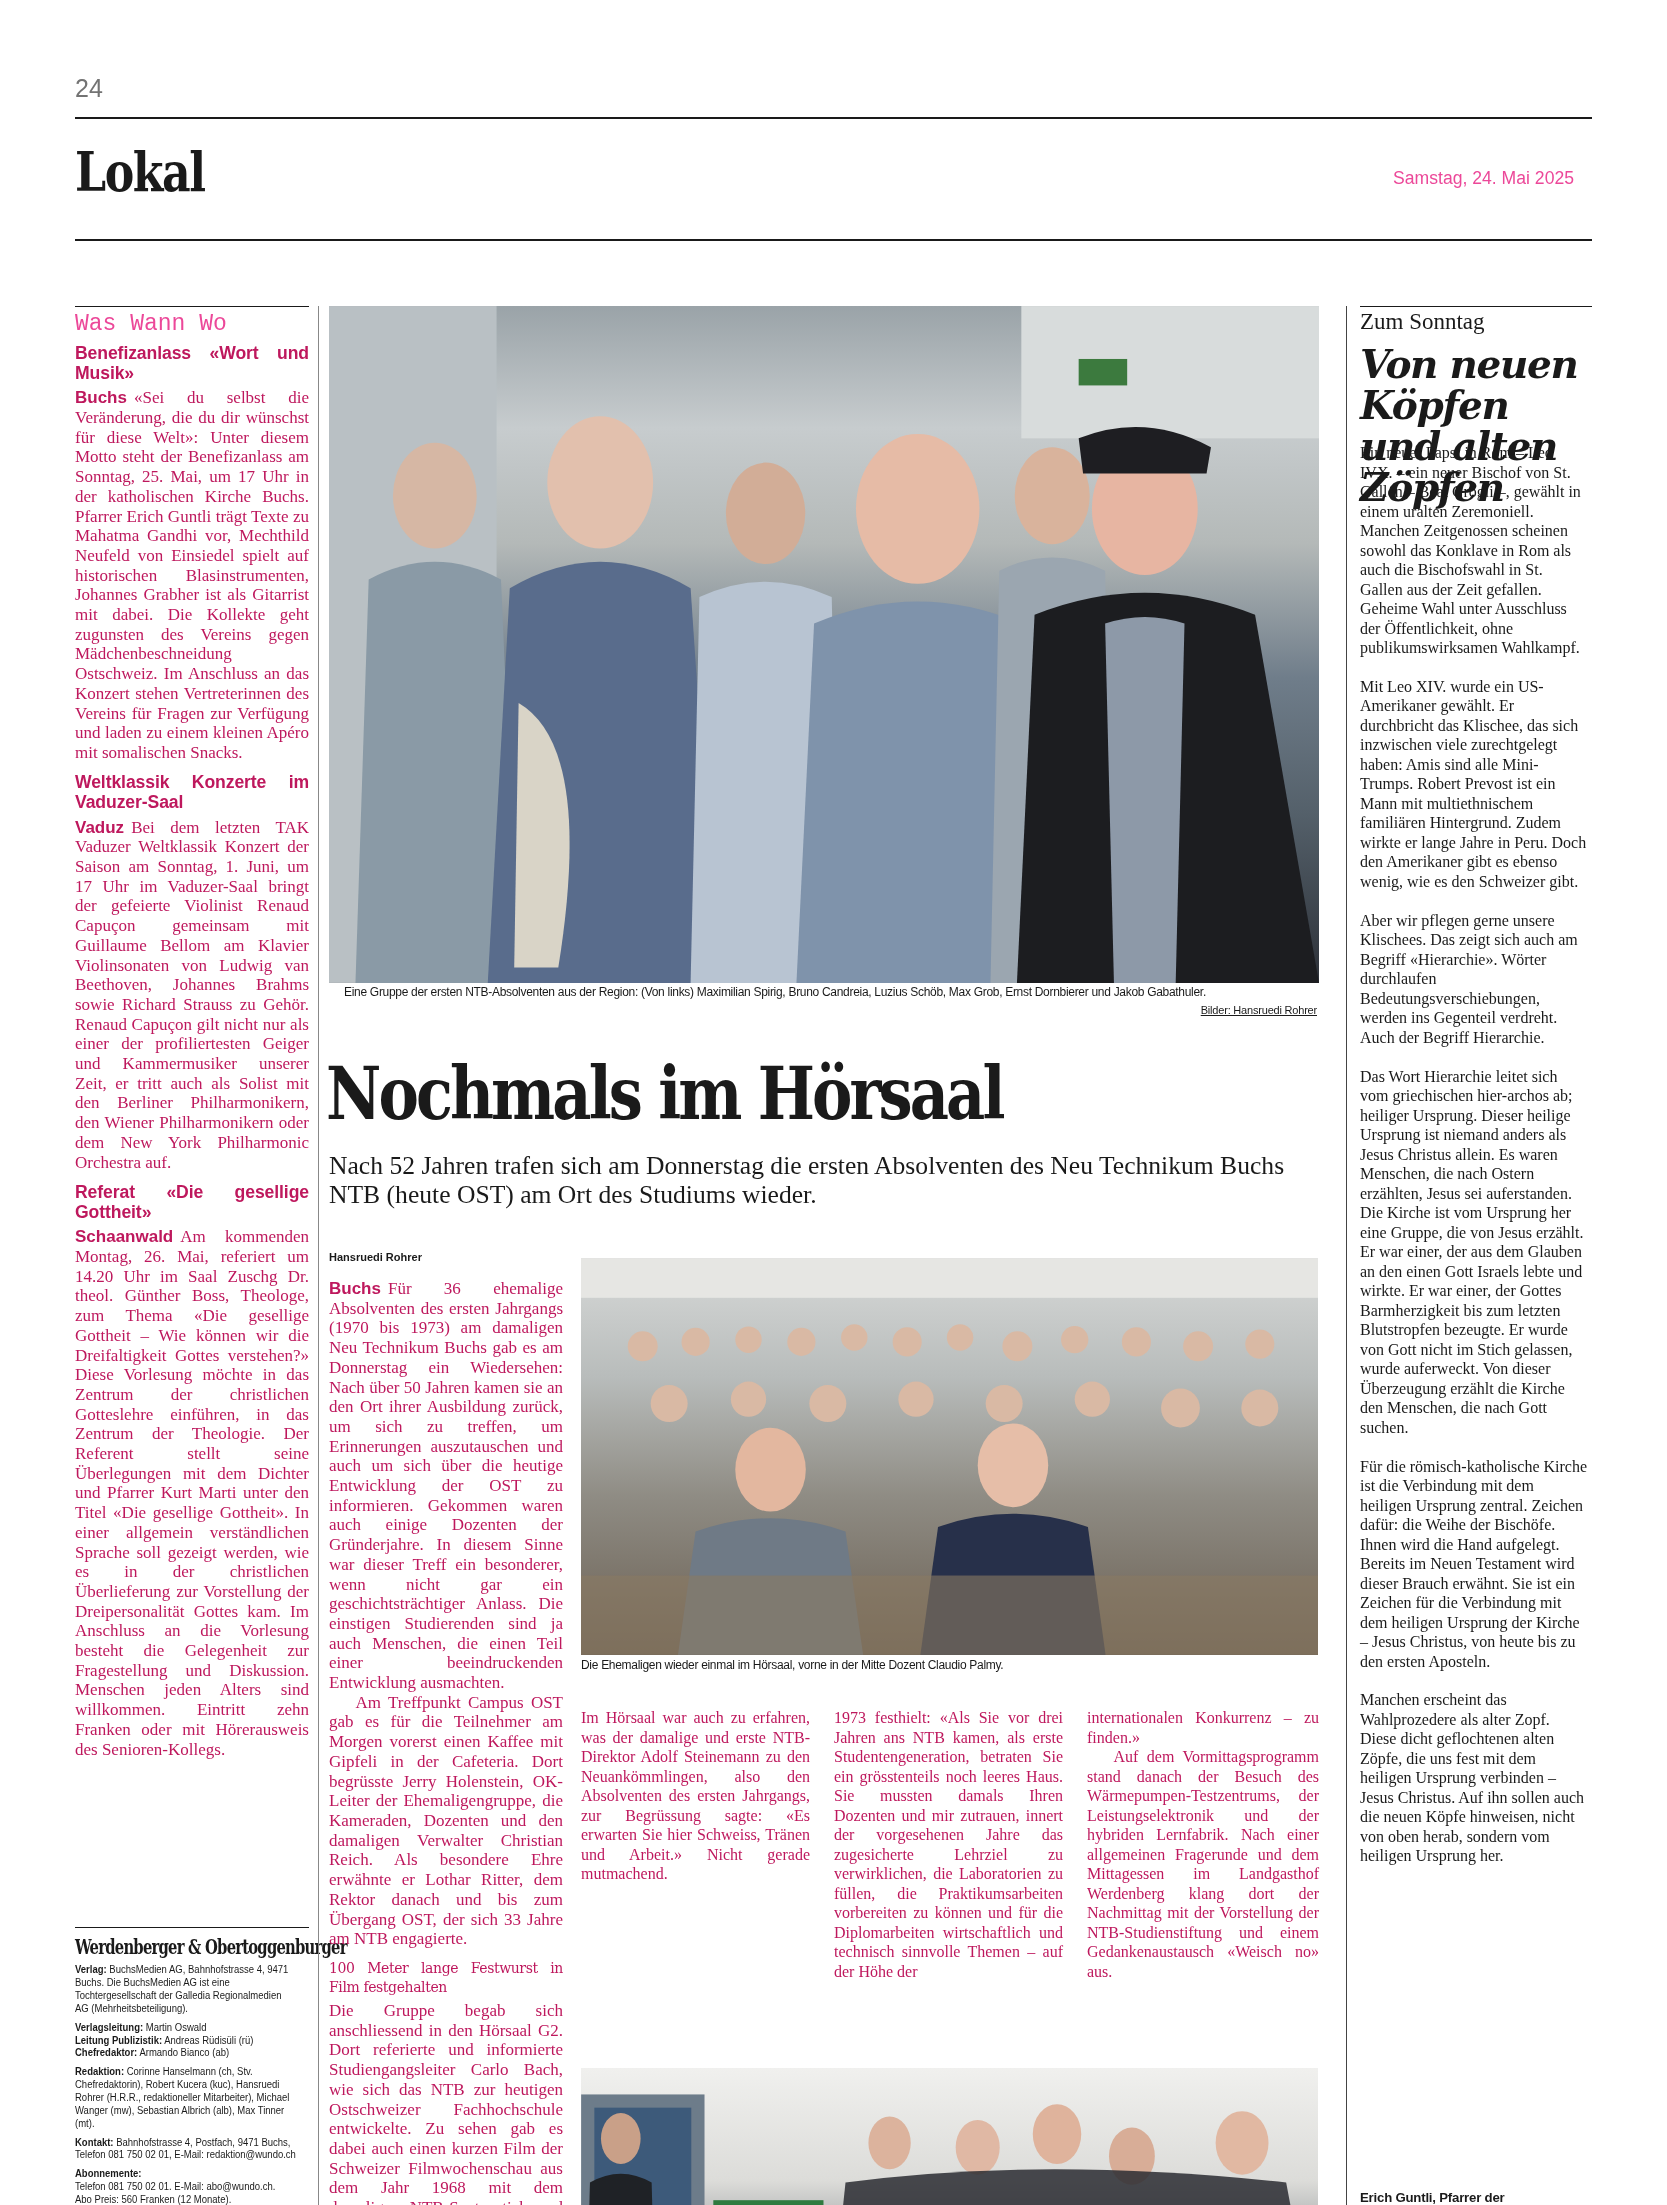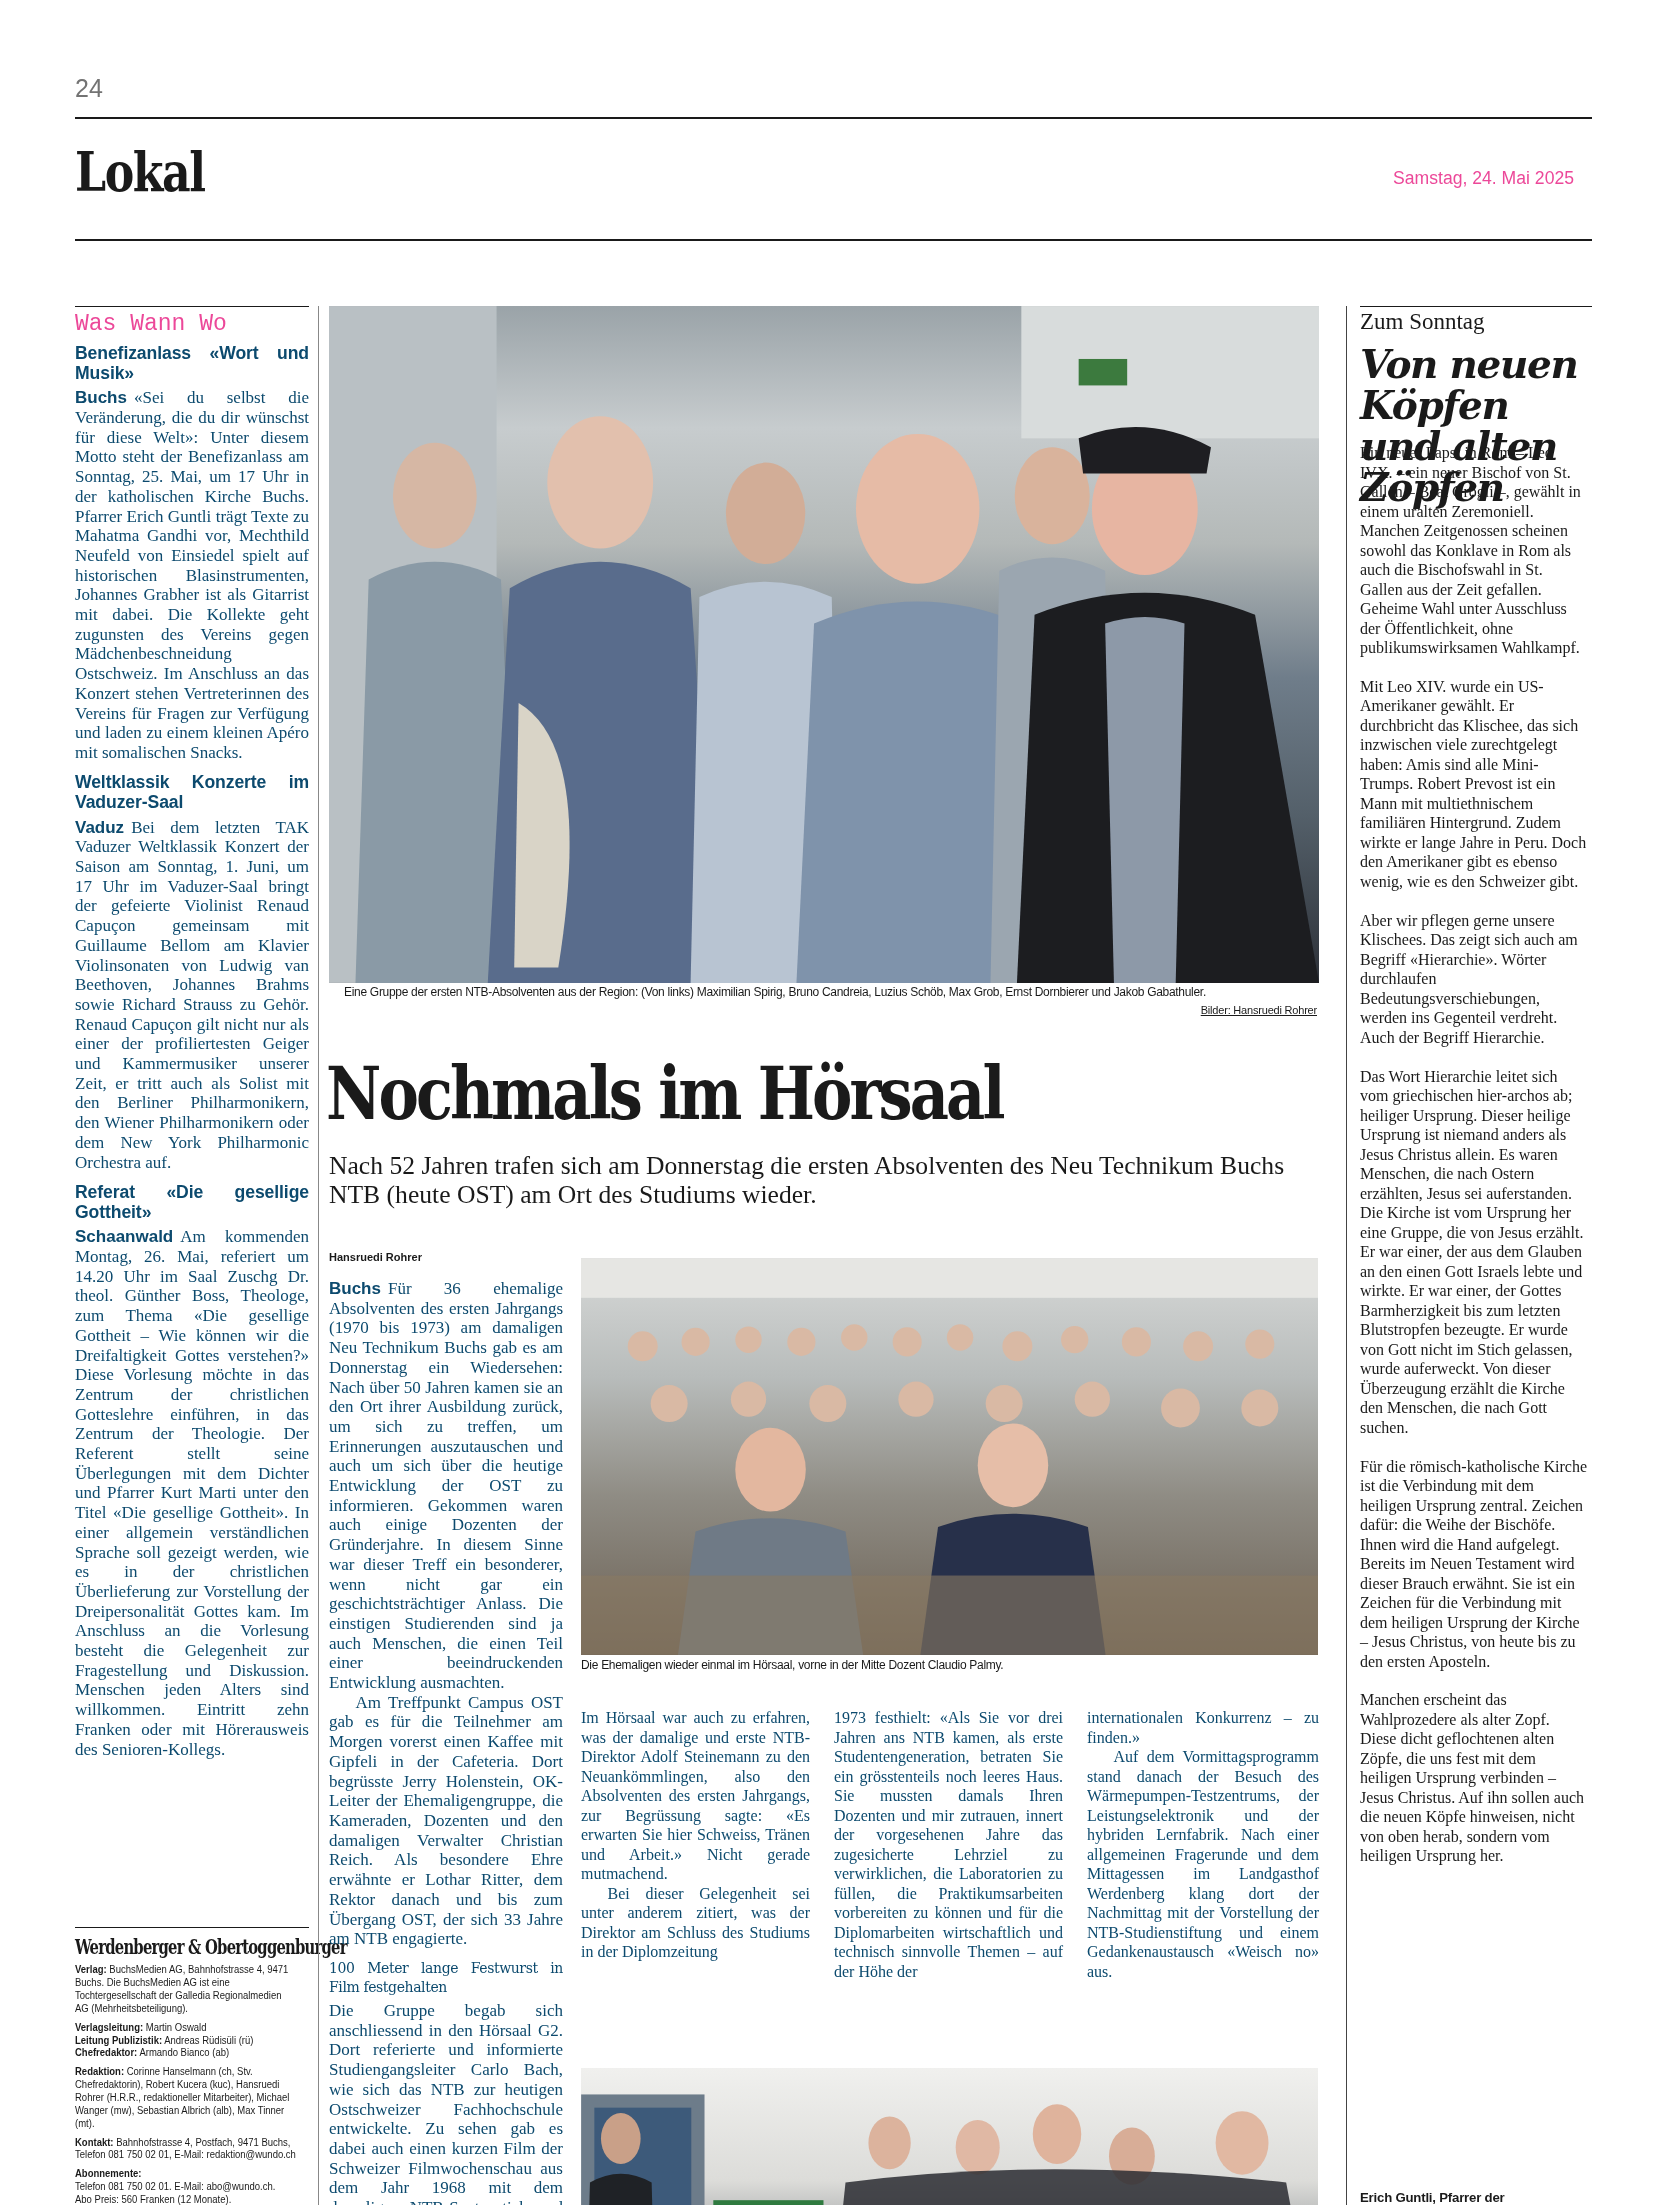--- a/index.html
+++ b/index.html
@@ -8,21 +8,21 @@
 
   .abs { position: absolute; }
   .rule { position: absolute; background: #1a1a1a; }
 
   
   .page-num { left: 75px; top: 74px; font-family: "Liberation Sans", sans-serif; font-size: 25px; color: #737373; }
   .section-title { left: 75px; top: 140px; font-family: "DejaVu Serif", serif; font-weight: bold; font-size: 54px; letter-spacing: -1.8px; transform: scaleX(0.82); transform-origin: left top; }
   .date { right: 93px; top: 168px; font-family: "Liberation Sans", sans-serif; font-size: 17.6px; color: #ec4899; }
 
   
-  .col { position: absolute; font-family: "Liberation Serif", serif; font-size: 17px; line-height: 19.7px; text-align: justify; hyphens: auto; color: #0c4a6e; }
+  .col { position: absolute; font-family: "Liberation Serif", serif; font-size: 17px; line-height: 19.7px; text-align: justify; hyphens: auto; color: #be185d; }
   .col p { margin: 0; }
   .col p + p.indent { text-indent: 26.5px; }
   .col .lead-kw { font-family: "Liberation Sans", sans-serif; font-weight: bold; margin-right: 7px; }
 
   .kicker { font-family: Liberation Mono, monospace; font-size: 23px; color: #ec4899; }
   .event-head { font-family: "Liberation Sans", sans-serif; font-weight: bold; font-size: 17.6px; line-height: 20px; margin: 9.7px 0 5.3px 0; letter-spacing: -0.1px; }
 
   
   .impressum { position: absolute; left: 75px; width: 234px; font-family: "Liberation Sans", sans-serif; font-size: 10px; line-height: 12.8px; color: #1a1a1a; transform: scaleX(0.95); transform-origin: left top; }
   .impressum .blk { margin-bottom: 6.2px; }
@@ -161,21 +161,20 @@
     <path d="M260 620 Q430 560 600 620 L640 900 L220 900 Z" fill="#6f7a86"></path>
     <ellipse cx="980" cy="470" rx="80" ry="95" fill="#e6bea8"></ellipse>
     <path d="M810 610 Q980 550 1150 610 L1190 900 L770 900 Z" fill="#27304a"></path>
     <rect x="0" y="720" width="1672" height="180" fill="#8b7a63" opacity="0.6"></rect>
   </svg>
 </div>
 <div class="caption" style="left:581px; top:1657px; width:737px;">Die Ehemaligen wieder einmal im Hörsaal, vorne in der Mitte Dozent Claudio Palmy.</div>
 
 <div class="col" style="left:581px; top:1708px; width:229px; font-size:16px; line-height:19.5px;">
   <p>Im Hörsaal war auch zu erfahren, was der damalige und erste NTB-Direktor Adolf Steinemann zu den Neuankömmlingen, also den Absolventen des ersten Jahrgangs, zur Begrüssung sagte: «Es erwarten Sie hier Schweiss, Tränen und Arbeit.» Nicht gerade mutmachend.</p>
-  <p class="indent">Bei dieser Gelegenheit sei unter anderem zitiert, was der Direktor am Schluss des Studiums in der Diplomzeitung</p>
 </div>
 <div class="col" style="left:834px; top:1708px; width:229px; font-size:16px; line-height:19.5px;">
   <p>1973 festhielt: «Als Sie vor drei Jahren ans NTB kamen, als erste Studentengeneration, betraten Sie ein grösstenteils noch leeres Haus. Sie mussten damals Ihren Dozenten und mir zutrauen, innert der vorgesehenen Jahre das zugesicherte Lehrziel zu verwirklichen, die Laboratorien zu füllen, die Praktikumsarbeiten vorbereiten zu können und für die Diplomarbeiten wirtschaftlich und technisch sinnvolle Themen – auf der Höhe der</p>
 </div>
 <div class="col" style="left:1087px; top:1708px; width:232px; font-size:16px; line-height:19.5px;">
   <p>internationalen Konkurrenz – zu finden.»</p>
   <p class="indent">Auf dem Vormittagsprogramm stand danach der Besuch des Wärmepumpen-Testzentrums, der Leistungselektronik und der hybriden Lernfabrik. Nach einer allgemeinen Fragerunde und dem Mittagessen im Landgasthof Werdenberg klang dort der Nachmittag mit der Vorstellung der NTB-Studienstiftung und einem Gedankenaustausch «Weisch no» aus.</p>
 </div>
 
 <div class="photo" style="left:581px; top:2068px; width:737px; height:282px; background:linear-gradient(180deg,#f0f0ee 0%,#dcdcd9 40%,#8b8f92 70%,#2b2f33 100%);">

